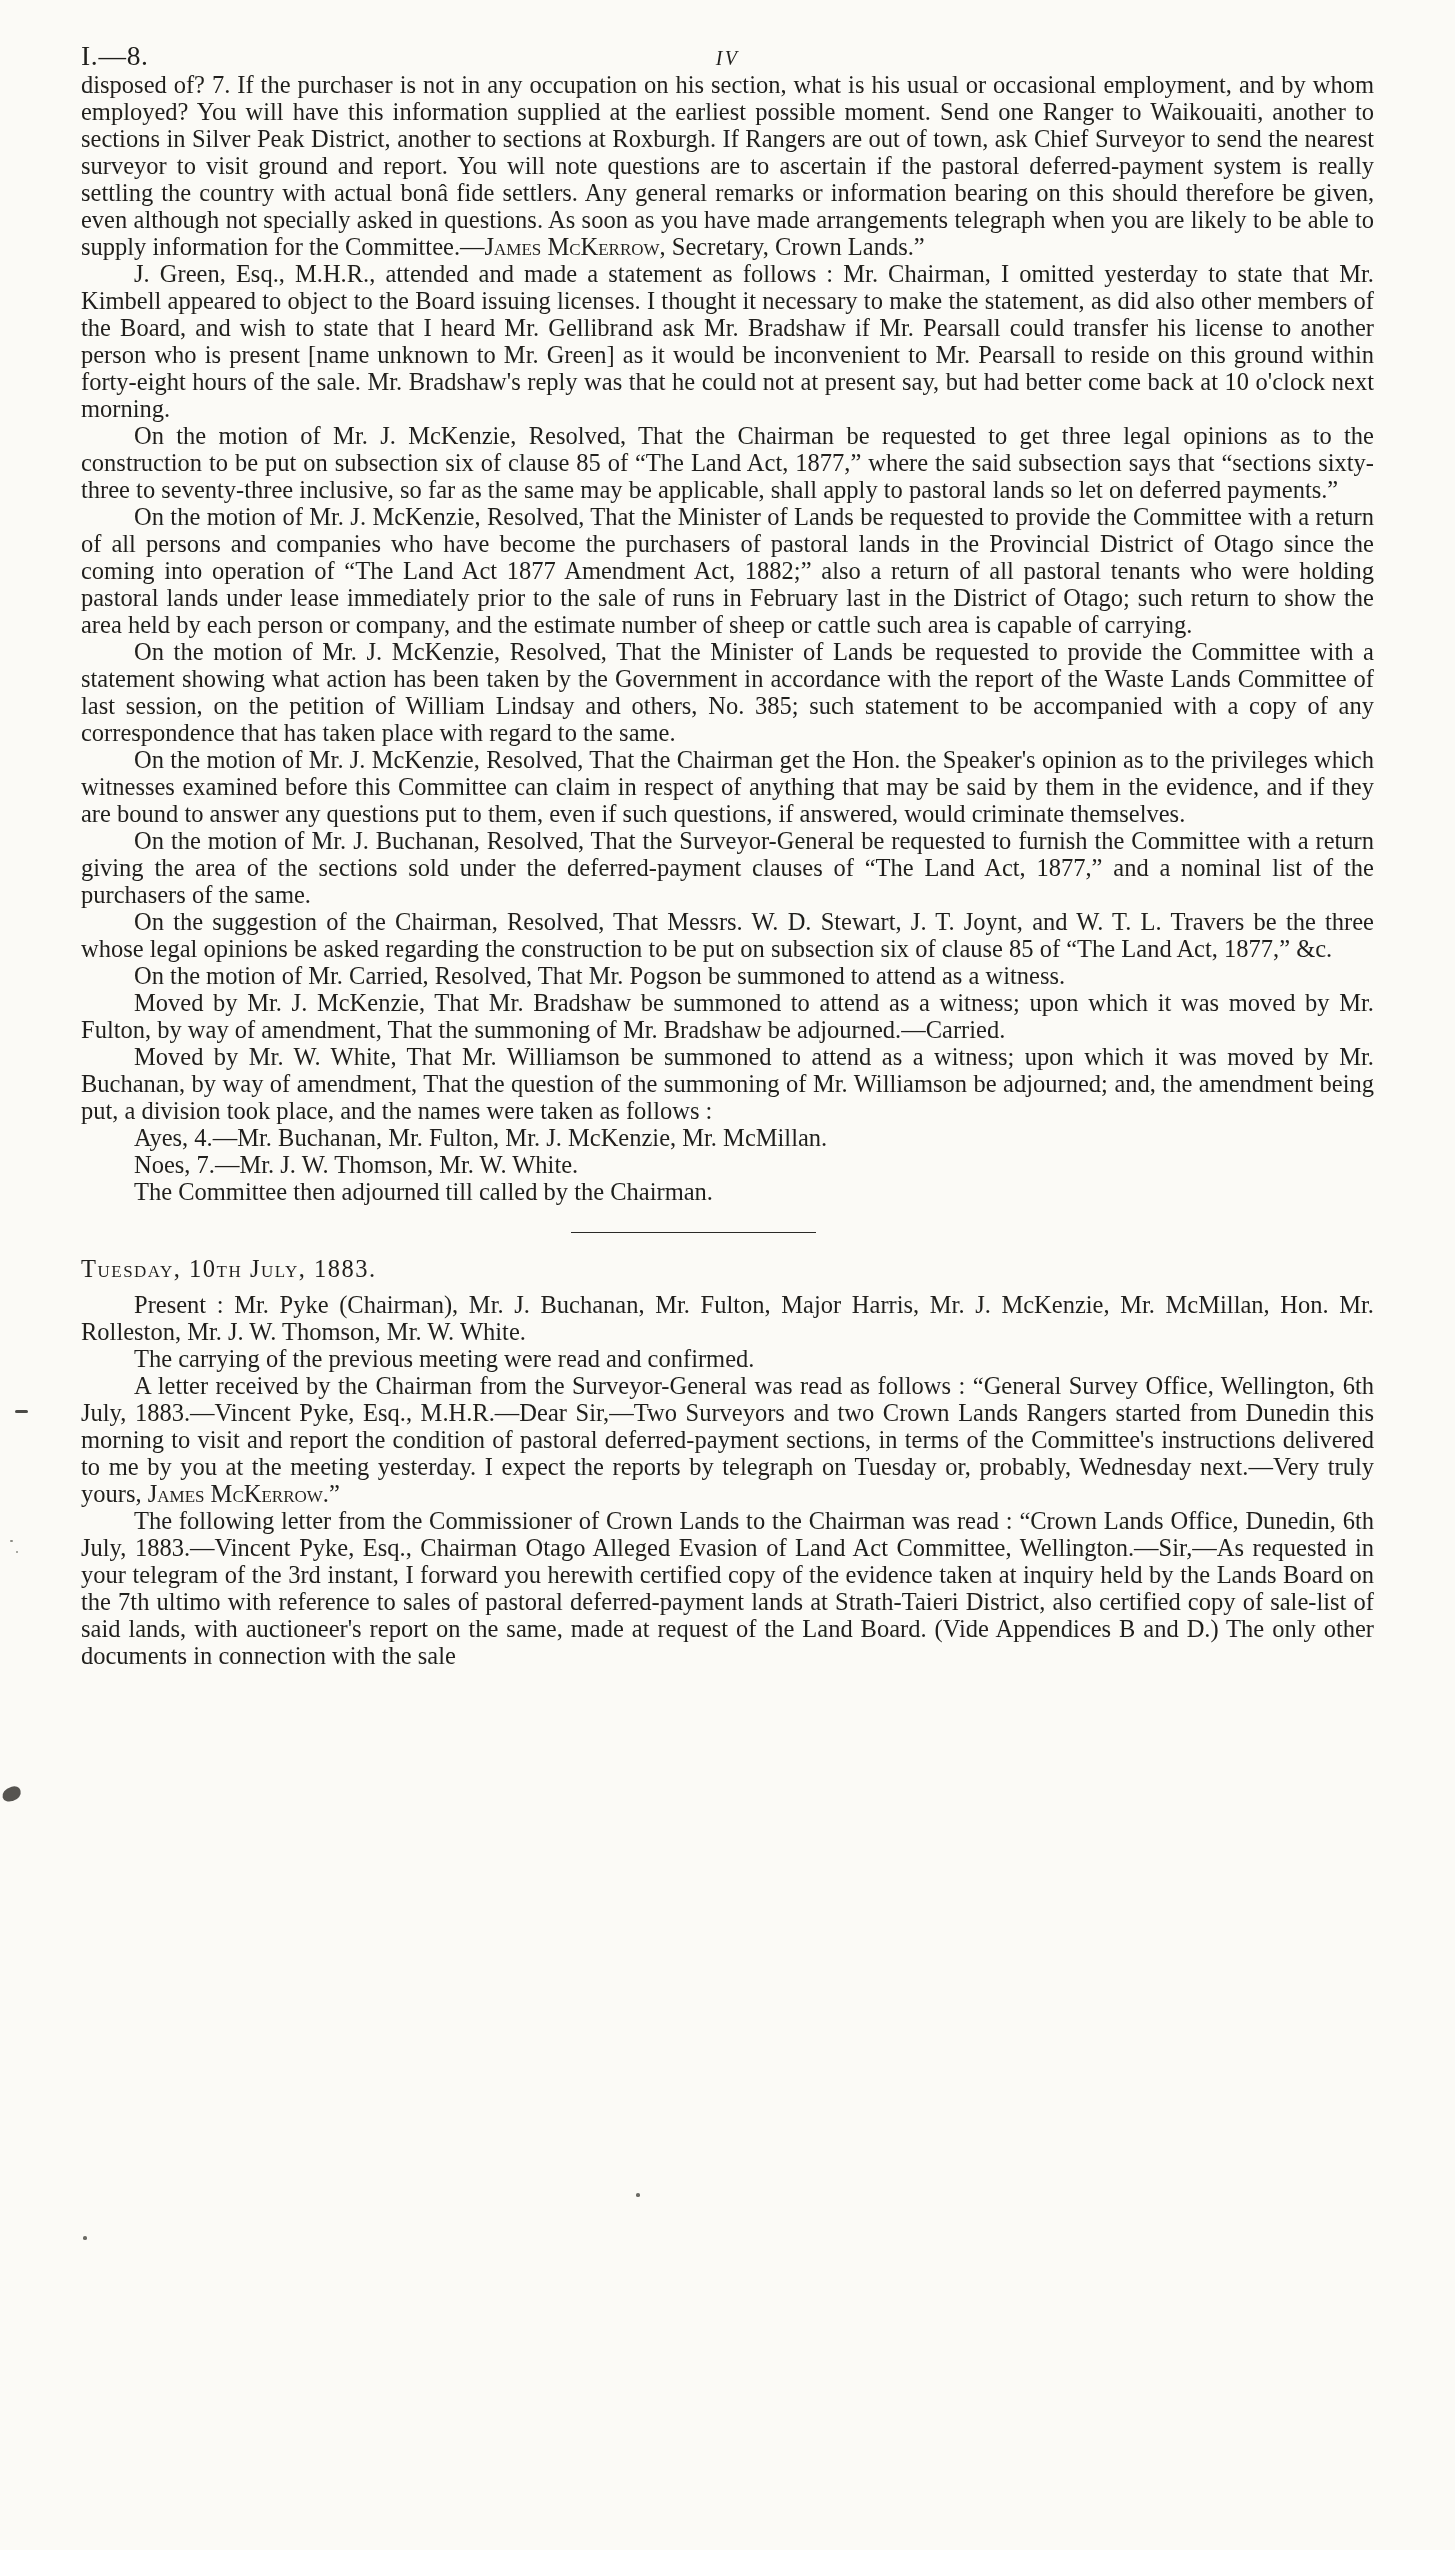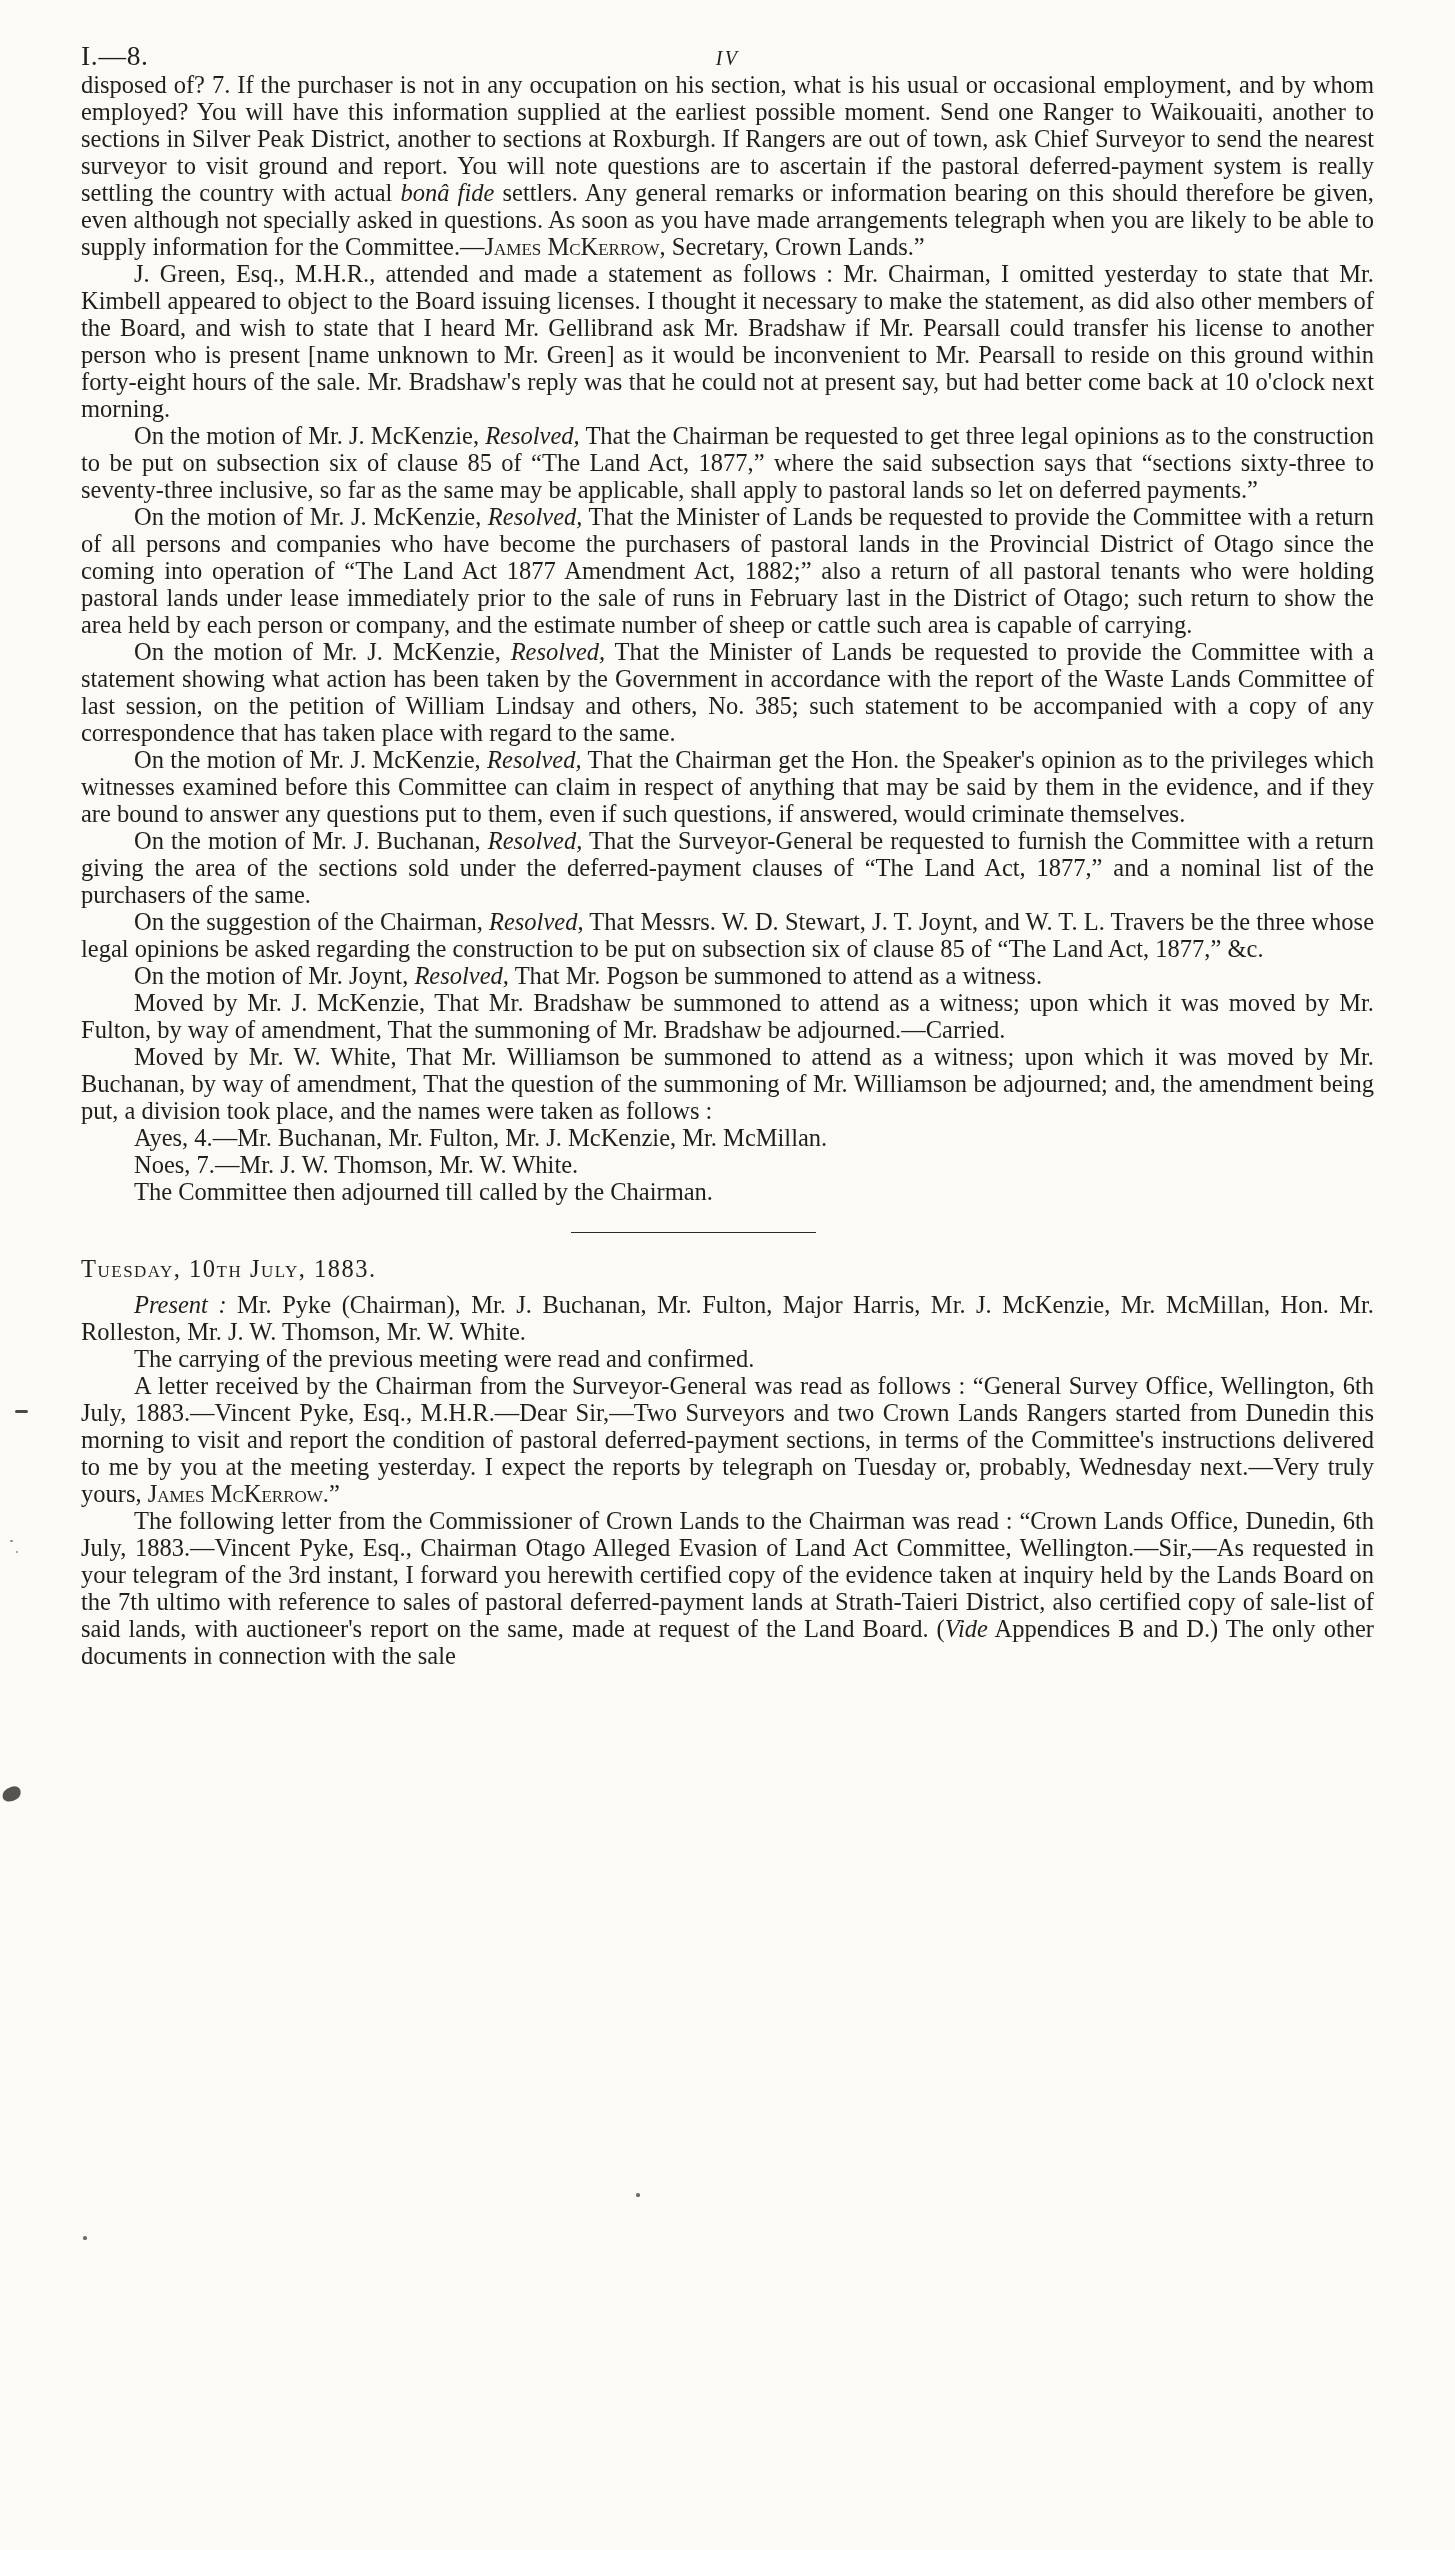--- a/index.html
+++ b/index.html
@@ -47,21 +47,21 @@
     font-size: 24.5px;
     line-height: 27px;
     text-align: justify;
   }
   .doc-section { margin: 0; }
   .para {
     margin: 0;
     padding: 0;
   }
   .para.indent { text-indent: 53px; }
-  .it { font-style: italic; }
+  .it { }
   .sc { font-variant: small-caps; }
   .section-divider {
     width: 245px;
     border-top: 1.9px solid #2b2a27;
     margin: 27px auto 21px auto;
     margin-left: 490px; 
   }
   .section-heading {
     margin: 0 0 7.4px 0;
     font-size: 24.5px;
@@ -89,21 +89,21 @@
   <main class="page-body">
       <section class="doc-section">
         <p class="para"><span>disposed of? 7. If the purchaser is not in any occupation on his section, what is his usual or occasional employment, and by whom employed? You will have this information supplied at the earliest possible moment. Send one Ranger to Waikouaiti, another to sections in Silver Peak District, another to sections at Roxburgh. If Rangers are out of town, ask Chief Surveyor to send the nearest surveyor to visit ground and report. You will note questions are to ascertain if the pastoral deferred-payment system is really settling the country with actual </span><span class="it">bonâ fide</span><span> settlers. Any general remarks or information bearing on this should therefore be given, even although not specially asked in questions. As soon as you have made arrangements telegraph when you are likely to be able to supply information for the Committee.—</span><span class="sc">James McKerrow</span><span>, Secretary, Crown Lands.”</span></p>
         <p class="para indent"><span>J. Green, Esq., M.H.R., attended and made a statement as follows : Mr. Chairman, I omitted yesterday to state that Mr. Kimbell appeared to object to the Board issuing licenses. I thought it necessary to make the statement, as did also other members of the Board, and wish to state that I heard Mr. Gellibrand ask Mr. Bradshaw if Mr. Pearsall could transfer his license to another person who is present [name unknown to Mr. Green] as it would be inconvenient to Mr. Pearsall to reside on this ground within forty-eight hours of the sale. Mr. Bradshaw's reply was that he could not at present say, but had better come back at 10 o'clock next morning.</span></p>
         <p class="para indent"><span>On the motion of Mr. J. McKenzie, </span><span class="it">Resolved,</span><span> That the Chairman be requested to get three legal opinions as to the construction to be put on subsection six of clause 85 of “The Land Act, 1877,” where the said subsection says that “sections sixty-three to seventy-three inclusive, so far as the same may be applicable, shall apply to pastoral lands so let on deferred payments.”</span></p>
         <p class="para indent"><span>On the motion of Mr. J. McKenzie, </span><span class="it">Resolved,</span><span> That the Minister of Lands be requested to provide the Committee with a return of all persons and companies who have become the purchasers of pastoral lands in the Provincial District of Otago since the coming into operation of “The Land Act 1877 Amendment Act, 1882;” also a return of all pastoral tenants who were holding pastoral lands under lease immediately prior to the sale of runs in February last in the District of Otago; such return to show the area held by each person or company, and the estimate number of sheep or cattle such area is capable of carrying.</span></p>
         <p class="para indent"><span>On the motion of Mr. J. McKenzie, </span><span class="it">Resolved,</span><span> That the Minister of Lands be requested to provide the Committee with a statement showing what action has been taken by the Government in accordance with the report of the Waste Lands Committee of last session, on the petition of William Lindsay and others, No. 385; such statement to be accompanied with a copy of any correspondence that has taken place with regard to the same.</span></p>
         <p class="para indent"><span>On the motion of Mr. J. McKenzie, </span><span class="it">Resolved,</span><span> That the Chairman get the Hon. the Speaker's opinion as to the privileges which witnesses examined before this Committee can claim in respect of anything that may be said by them in the evidence, and if they are bound to answer any questions put to them, even if such questions, if answered, would criminate themselves.</span></p>
         <p class="para indent"><span>On the motion of Mr. J. Buchanan, </span><span class="it">Resolved,</span><span> That the Surveyor-General be requested to furnish the Committee with a return giving the area of the sections sold under the deferred-payment clauses of “The Land Act, 1877,” and a nominal list of the purchasers of the same.</span></p>
         <p class="para indent"><span>On the suggestion of the Chairman, </span><span class="it">Resolved,</span><span> That Messrs. W. D. Stewart, J. T. Joynt, and W. T. L. Travers be the three whose legal opinions be asked regarding the construction to be put on subsection six of clause 85 of “The Land Act, 1877,” &amp;c.</span></p>
-        <p class="para indent"><span>On the motion of Mr. Joynt, </span><span class="it">Resolved,</span><span> That Mr. Pogson be summoned to attend as a witness.</span></p>
+        <p class="para indent"><span>On the motion of Mr. Carried, </span><span class="it">Resolved,</span><span> That Mr. Pogson be summoned to attend as a witness.</span></p>
         <p class="para indent"><span>Moved by Mr. J. McKenzie, That Mr. Bradshaw be summoned to attend as a witness; upon which it was moved by Mr. Fulton, by way of amendment, That the summoning of Mr. Bradshaw be adjourned.—Carried.</span></p>
         <p class="para indent"><span>Moved by Mr. W. White, That Mr. Williamson be summoned to attend as a witness; upon which it was moved by Mr. Buchanan, by way of amendment, That the question of the summoning of Mr. Williamson be adjourned; and, the amendment being put, a division took place, and the names were taken as follows :</span></p>
         <p class="para indent"><span>Ayes, 4.—Mr. Buchanan, Mr. Fulton, Mr. J. McKenzie, Mr. McMillan.</span></p>
         <p class="para indent"><span>Noes, 7.—Mr. J. W. Thomson, Mr. W. White.</span></p>
         <p class="para indent"><span>The Committee then adjourned till called by the Chairman.</span></p>
       </section>
       <div class="section-divider"></div>
       <section class="doc-section">
         <h2 class="section-heading">Tuesday, 10th July, 1883.</h2>
         <p class="para indent"><span class="it">Present :</span><span> Mr. Pyke (Chairman), Mr. J. Buchanan, Mr. Fulton, Major Harris, Mr. J. McKenzie, Mr. McMillan, Hon. Mr. Rolleston, Mr. J. W. Thomson, Mr. W. White.</span></p>

